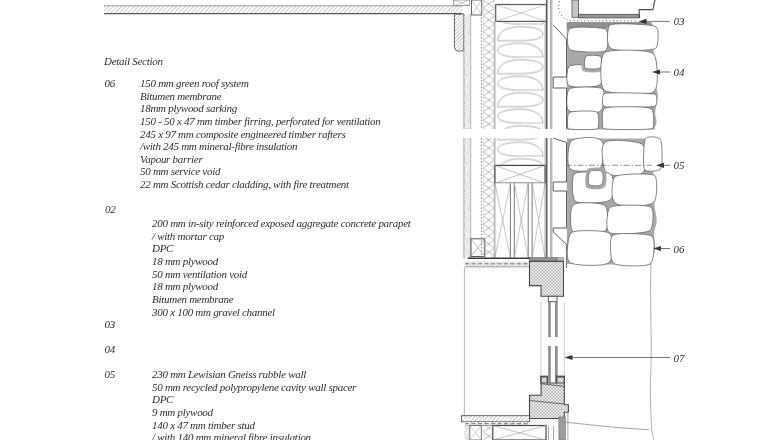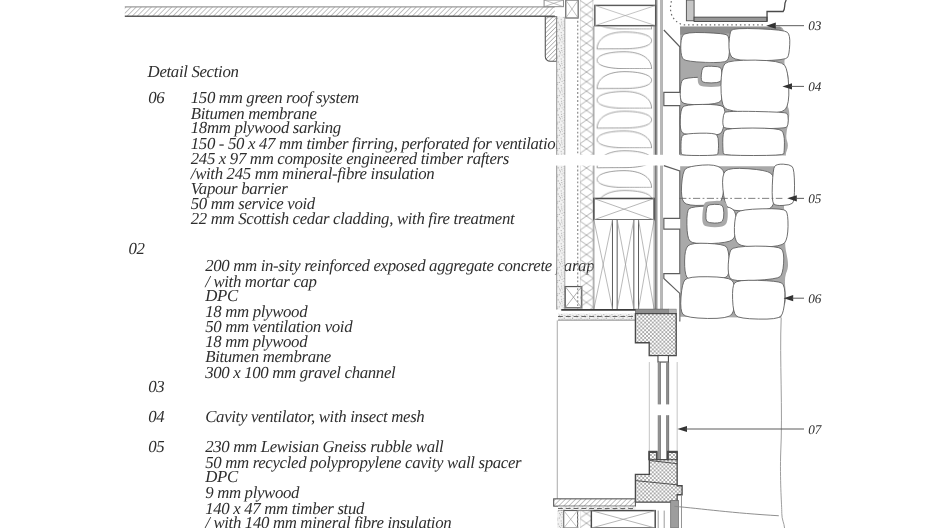--- a/index.html
+++ b/index.html
@@ -1,39 +1,38 @@
 <!DOCTYPE html>
 <html><head>
 <meta charset="utf-8">
 <style>
 html,body{margin:0;padding:0;background:#ffffff;width:782px;height:440px;overflow:hidden;}
 #page{position:relative;width:782px;height:440px;font-family:"Liberation Serif",serif;}
-.t{position:absolute;font-style:italic;font-size:14px;line-height:12.66px;color:#2e2e2e;white-space:nowrap;letter-spacing:-0.28px;margin-left:19px;}
+.t{position:absolute;font-style:italic;font-size:11px;line-height:12.66px;color:#2e2e2e;white-space:nowrap;letter-spacing:-0.28px;}
 svg{position:absolute;left:0;top:0;}
 </style>
 </head>
 <body>
 <div id="page">
 
 <div class="t" style="left:104px;top:55px;">Detail Section</div>
 
 <div class="t" style="left:104.5px;top:76.9px;">06</div>
 
 <div class="t" style="left:140px;top:76.9px;">150 mm green roof system<br>Bitumen membrane<br>18mm plywood sarking<br>150 - 50 x 47 mm timber firring, perforated for ventilation<br>245 x 97 mm composite engineered timber rafters<br>/with 245 mm mineral-fibre insulation<br>Vapour barrier<br>50 mm service void<br>22 mm Scottish cedar cladding, with fire treatment</div>
 
-<div class="t" style="left:88px;top:202.5px;">02</div>
+<div class="t" style="left:105px;top:202.5px;">02</div>
 
 <div class="t" style="left:152px;top:217px;">200 mm in-sity reinforced exposed aggregate concrete parapet<br>/ with mortar cap<br>DPC<br>18 mm plywood<br>50 mm ventilation void<br>18 mm plywood<br>Bitumen membrane<br>300 x 100 mm gravel channel</div>
 
 <div class="t" style="left:104.5px;top:317.5px;">03</div>
 
 
 <div class="t" style="left:104.5px;top:342.8px;">04</div>
 
-<div class="t" style="left:152px;top:342.8px;">Cavity ventilator, with insect mesh</div>
 
 <div class="t" style="left:104.5px;top:368.1px;">05</div>
 
 <div class="t" style="left:152px;top:368.1px;">230 mm Lewisian Gneiss rubble wall<br>50 mm recycled polypropylene cavity wall spacer<br>DPC<br>9 mm plywood<br>140 x 47 mm timber stud<br>/ with 140 mm mineral fibre insulation</div>
 <svg width="782" height="440" viewBox="0 0 782 440">
 <defs>
 <pattern id="hroof" width="3" height="3" patternTransform="rotate(45)" patternUnits="userSpaceOnUse">
           <line x1="0" y1="0" x2="0" y2="3" stroke="#7e7e7e" stroke-width="0.8"></line>
         </pattern>
 <pattern id="htimb" width="3.2" height="3.2" patternUnits="userSpaceOnUse">

